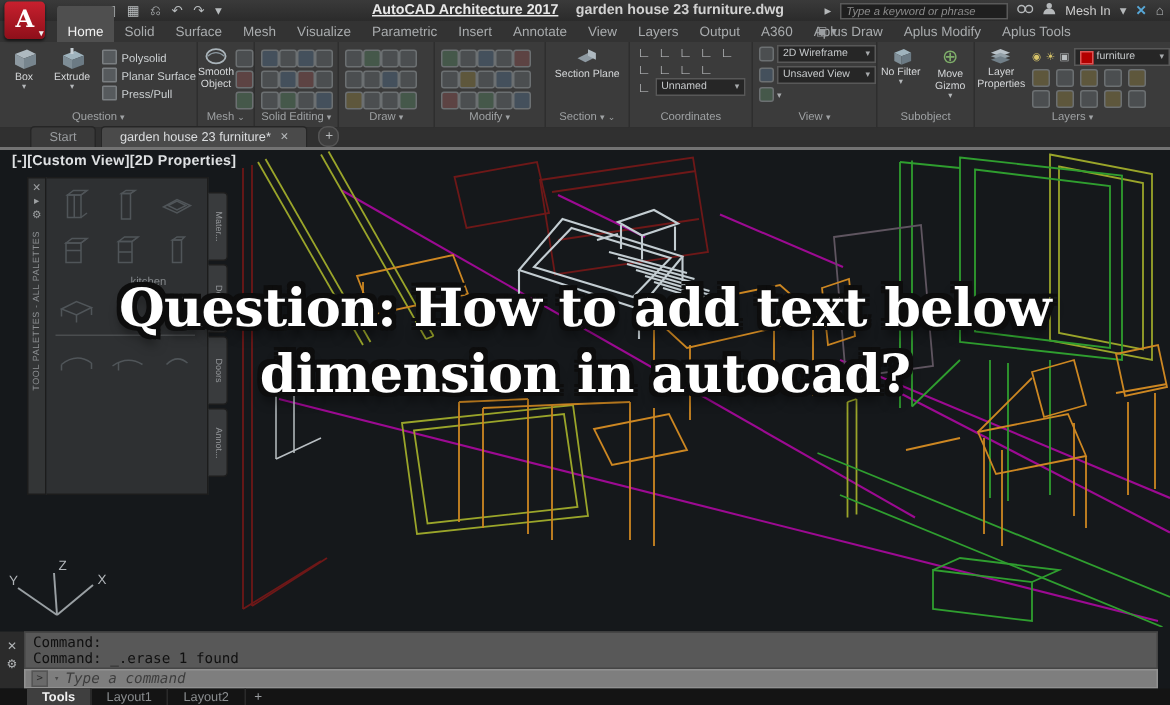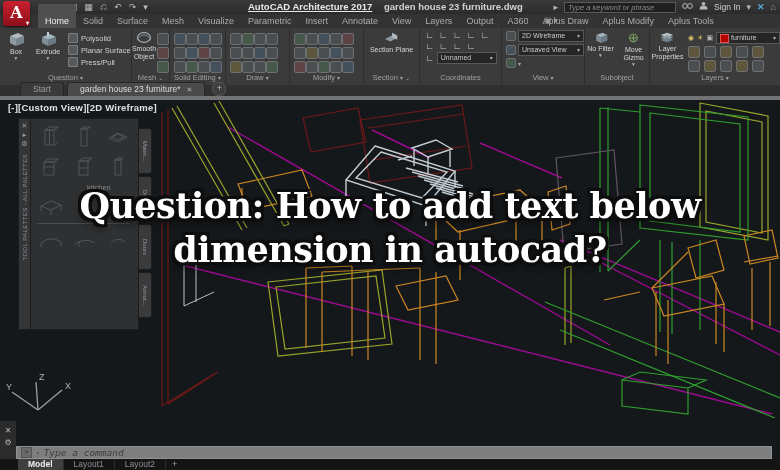--- a/index.html
+++ b/index.html
@@ -49,21 +49,21 @@
   .ri.b{background:#44505c;}
   .ri.y{background:#5e573c;}
   .ddfield{height:10px;background:#262626;border:1px solid #585858;color:#c6c9cb;font-size:7px;line-height:10px;
     padding:0 3px;display:flex;align-items:center;gap:2px;white-space:nowrap;box-sizing:content-box;}
   .ddfield .ch{margin-left:auto;font-size:6px;color:#a8abad;}
   .corner{color:#c7cacd;font-size:9px;line-height:10px;}
   .sw{width:7px;height:7px;background:#b30000;border:1px solid #d55;flex:0 0 auto;}
   .lamp{font-size:7px;color:#d8c56a;}
 
   
-  .filetabs{position:absolute;left:0;top:85px;width:780px;height:15px;background:#303030;border-bottom:4px solid #737373;display:flex;align-items:flex-end;padding-left:20px;box-sizing:border-box;}
+  .filetabs{position:absolute;left:0;top:85px;width:780px;height:15px;background:#303030;border-bottom:2px solid #737373;display:flex;align-items:flex-end;padding-left:20px;box-sizing:border-box;}
   .ftab{height:13px;line-height:13px;padding:0 12px;font-size:8.5px;color:#9a9da0;background:#3a3a3a;border:1px solid #262626;border-bottom:none;border-radius:3px 3px 0 0;margin-right:3px;white-space:nowrap;}
   .ftab.active{background:#4a4a4a;color:#dcdee0;display:flex;align-items:center;gap:6px;}
   .ftab .x{font-size:7px;color:#b6b9bb;}
   .ftab-add{width:12px;height:12px;border-radius:6px;background:#3e3e3e;border:1px solid #555;color:#b9bcbe;font-size:9px;line-height:11px;text-align:center;margin-left:4px;}
 
   
   .viewport{position:absolute;left:0;top:100px;width:780px;height:318px;background:#15181b;overflow:hidden;}
   .vplabel{position:absolute;left:8px;top:2px;font-size:9.5px;color:#dfe1e3;font-weight:bold;letter-spacing:.2px;z-index:5;}
   .wire{position:absolute;left:0;top:0;z-index:1;}
 
@@ -141,21 +141,21 @@
             <circle cx="3" cy="4" r="2.4" fill="none" stroke="#b5b8ba"></circle>
             <circle cx="8" cy="4" r="2.4" fill="none" stroke="#b5b8ba"></circle>
           </svg>
       </span>
       <span class="tbi">
         <svg width="9" height="9" viewBox="0 0 9 9">
             <circle cx="4.5" cy="2.8" r="1.8" fill="#b5b8ba"></circle>
             <path d="M0.5 8.5 A4 4 0 0 1 8.5 8.5 Z" fill="#b5b8ba"></path>
           </svg>
       </span>
-      <span class="signin">Sign In</span>
+      <span class="signin">Mesh In</span>
       <span class="tbi">▾</span>
       <span class="xchg">✕</span>
       <span class="tbi">⌂</span>
     </div>
   </header>
 
   <nav class="ribbon-tabs">
 
   <span class="rtab active">Home</span>
       <span class="rtab">Solid</span>
@@ -425,21 +425,21 @@
     <div class="ftab">Start</div>
     <div class="ftab active">
       <span>garden house 23 furniture*</span>
       <span class="x">✕</span>
     </div>
     <div class="ftab-add">+</div>
   </div>
 
   <div class="viewport">
 
-    <span class="vplabel">[-][Custom View][2D Wireframe]</span>
+    <span class="vplabel">[-][Custom View][2D Properties]</span>
 
     <svg class="wire" width="780" height="318" viewBox="0 0 780 318">
 
       <g stroke="#6e1818" stroke-width="1.2" fill="none">
         <polygon points="303,18 358,8 366,42 311,52"></polygon>
         <polygon points="360,20 462,5 472,68 370,83"></polygon>
         <line x1="368" y1="28" x2="464" y2="14"></line>
         <line x1="372" y1="60" x2="466" y2="46"></line>
         <line x1="162" y1="12" x2="162" y2="306"></line>
         <line x1="168" y1="10" x2="168" y2="304"></line>
@@ -708,27 +708,29 @@
       <text x="37" y="12" font-size="9" fill="#b0b4b8">Z</text>
       <text x="63" y="21" font-size="9" fill="#b0b4b8">X</text>
     </svg>
   </div>
 
   <div class="cmd">
     <div class="cmd-side">
       <span>✕</span>
       <span>⚙</span>
     </div>
+    <div class="cmd-hist"><span>Command:</span>
+<span>Command: _.erase 1 found</span></div>
     <div class="cmd-input">
       <span class="pic">&gt;</span>
       <span class="ch" style="font-size:6px;color:#4a4a4a;">▾</span>
       <span class="ph">Type a command</span>
     </div>
   </div>
 
   <div class="layouts">
-    <div class="ltab active">Model</div>
+    <div class="ltab active">Tools</div>
     <div class="ltab">Layout1</div>
     <div class="ltab">Layout2</div>
     <div class="ltab-add">+</div>
   </div>
 
 </div>
 
 </body></html>

